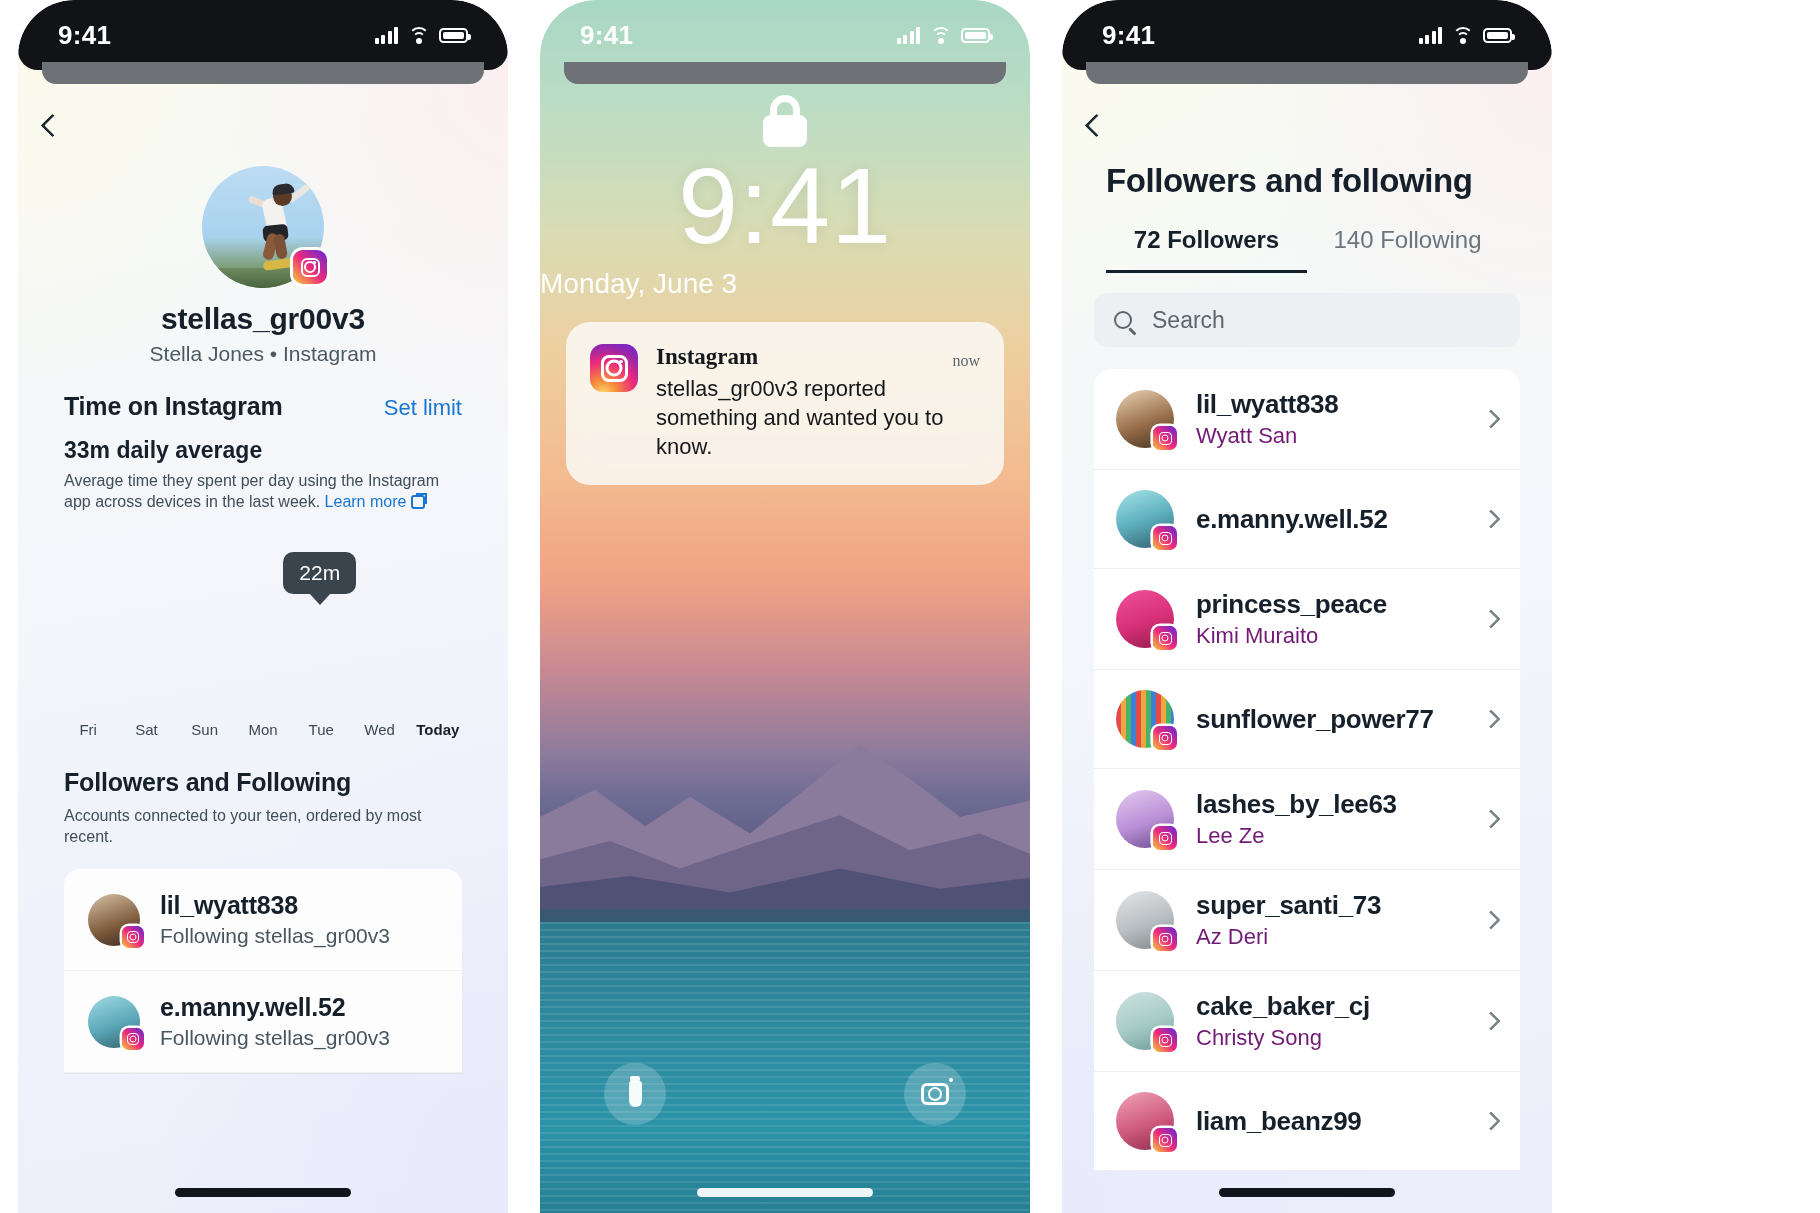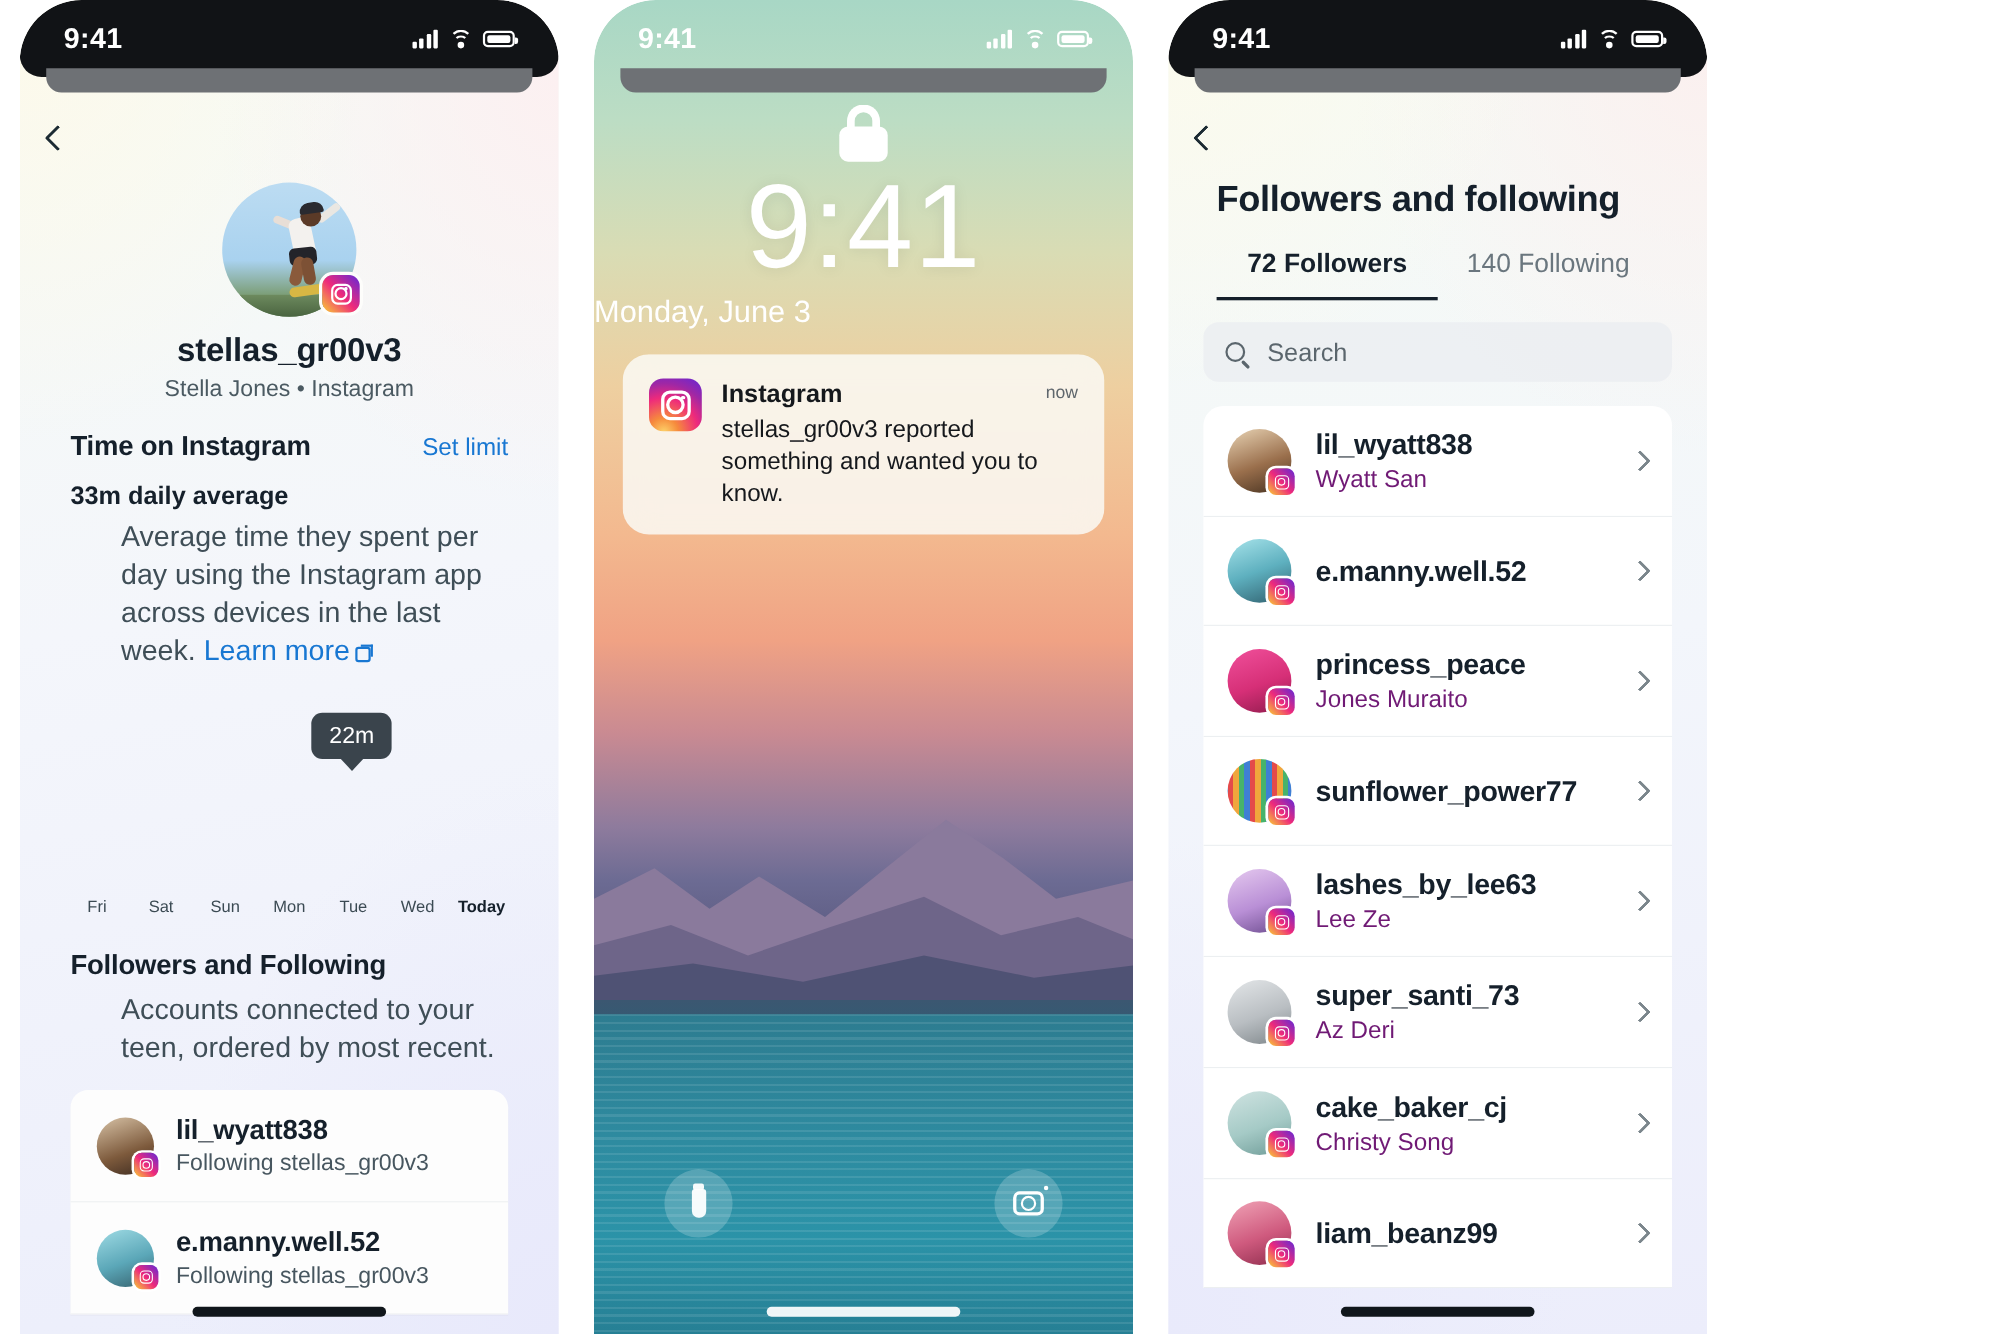--- a/index.html
+++ b/index.html
@@ -148,21 +148,21 @@
     width:2.6px;height:2.6px;background:#fff;border-radius:50%;}
 
   .handle-name { text-align:center; font-size:30px; font-weight:700; color:#15202b; margin-top:14px; letter-spacing:-.2px;}
   .handle-sub  { text-align:center; font-size:21px; color:#4b5a62; margin-top:6px; }
 
   .sec { padding: 0 46px; }
   .sec-head { display:flex; align-items:baseline; justify-content:space-between; margin-top: 26px;}
   .sec-title { font-size:25px; font-weight:700; color:#15202b; letter-spacing:-.2px;}
   .sec-link  { font-size:22px; color:#1877d2; font-weight:400;}
   .stat-big  { font-size:23px; font-weight:700; color:#15202b; margin-top:16px;}
-  .stat-desc { font-size:26px; color:#3f4e57; margin-top:6px; line-height:1.33; max-width:420px;margin-left:46px;}
+  .stat-desc { font-size:16px; color:#3f4e57; margin-top:6px; line-height:1.33; max-width:420px;}
   .stat-desc a { color:#1877d2; text-decoration:none; }
   .ext-ico { display:inline-block; width:14px; height:14px; border:2px solid #1877d2;
     border-radius:3px; position:relative; vertical-align:-2px; margin-left:5px;}
   .ext-ico::after { content:""; position:absolute; right:-4px; top:-4px; width:9px;height:9px;
     border-top:2px solid #1877d2; border-right:2px solid #1877d2; }
 
   
   .chart { position:relative; margin-top: 30px; height: 168px; display:flex; align-items:flex-end;
            gap: 14px; padding: 0 2px; flex-direction: column;}
   .bar-col { flex:1; display:flex; flex-direction:column; justify-content:flex-end; align-items:center; height:100%; }
@@ -263,21 +263,21 @@
     width:48px;height:48px;flex:0 0 48px;border-radius:13px;
     background: radial-gradient(circle at 28% 102%, #fdd36a 0%, #f68b3c 22%, #ee2a7b 52%, #9f27a5 74%, #6228d7 100%);
     display:flex;align-items:center;justify-content:center;
   }
   .notif-ig .sq{width:27px;height:27px;border:3px solid #fff;border-radius:8px;position:relative;}
   .notif-ig .sq::before{content:"";position:absolute;left:50%;top:50%;transform:translate(-50%,-50%);
     width:11px;height:11px;border:3px solid #fff;border-radius:50%;}
   .notif-ig .sq::after{content:"";position:absolute;right:2px;top:2px;width:3.4px;height:3.4px;
     background:#fff;border-radius:50%;}
   .notif-body{ flex:1; min-width:0;}
-  .notif-top{ display:flex; align-items:center; justify-content:space-between;}
+  .notif-top{ display:flex; align-items:flex-end; justify-content:space-between;font-family:Liberation Serif, serif;}
   .notif-app{ font-size:23px; font-weight:700; color:#15181c;}
   .notif-now{ font-size:16px; color:#5f666c;}
   .notif-text{ font-size:22px; color:#15181c; line-height:1.32; margin-top:4px;}
   .lock-btn {
     position:absolute; width:62px;height:62px;border-radius:50%;
     background: rgba(255,255,255,.20);
     display:flex;align-items:center;justify-content:center;
     bottom: 88px;
   }
   .lock-btn.left { left: 64px; }
@@ -608,21 +608,21 @@
             </div>
             <div class="lrow">
               <div class="av56">
                 <div class="pic" style="background:linear-gradient(160deg,#f0509b,#d62f77 55%,#8d1b4b)"></div>
                 <div class="ig-mini">
                   <div class="sq"></div>
                 </div>
               </div>
               <div class="txt">
                 <div class="nm">princess_peace</div>
-                <div class="rn">Jones Muraito</div>
+                <div class="rn">Kimi Muraito</div>
               </div>
               <div class="chev-right"></div>
             </div>
             <div class="lrow">
               <div class="av56">
                 <div class="pic" style="background:repeating-linear-gradient(90deg,#e44a4a 0 5px,#f0a63c 5px 10px,#47b36b 10px 15px,#3f7fd4 15px 20px)"></div>
                 <div class="ig-mini">
                   <div class="sq"></div>
                 </div>
               </div>

